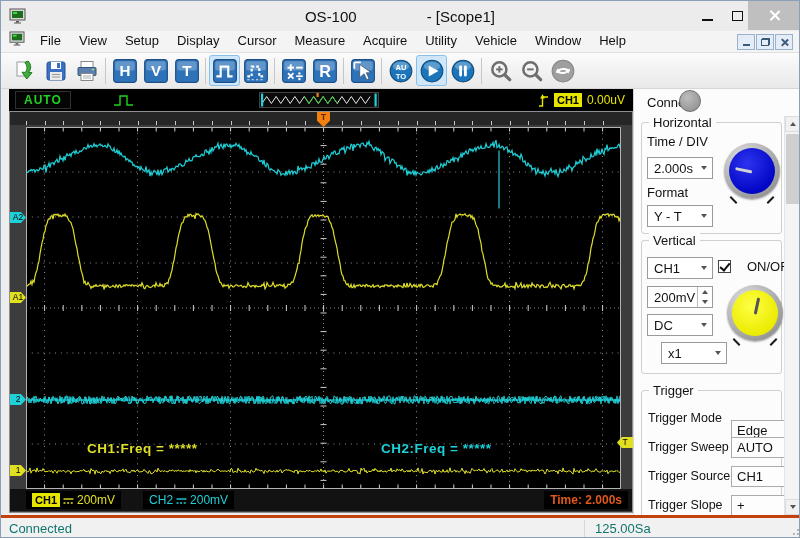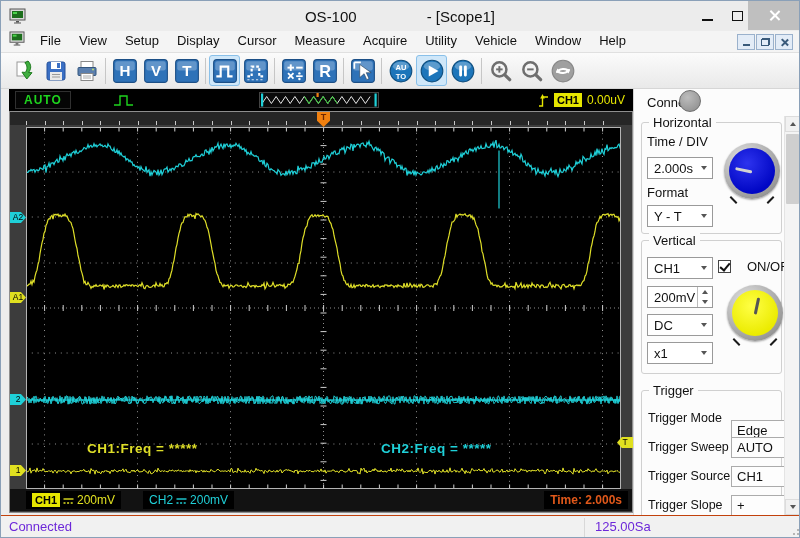--- a/index.html
+++ b/index.html
@@ -95,21 +95,21 @@
   .ptr-blue{background:#d2d2d2;transform:rotate(-168deg)}
   .ptr-yel{background:#555;transform:rotate(-78deg)}
   .trow-label{position:absolute;left:6px;font-size:12.5px;color:#111;white-space:nowrap}
   .trow-val{position:absolute;left:89px;width:55px;height:21px;background:#fdfdfd;border:1px solid #ababab;font-size:13px;color:#111;display:flex;align-items:center;padding-left:5px}
   .vscroll{position:absolute;right:1px;top:27px;bottom:0;width:16px;background:#f4f4f4;border-left:1px solid #e4e4e4}
   .sb-btn{position:absolute;left:0;width:15px;height:16px;background:#f1f1f1;border:1px solid #dcdcdc;display:grid;place-items:center}
   .sb-up{top:0}.sb-dn{bottom:0}
   .sb-thumb{position:absolute;left:1px;top:18px;width:13px;height:70px;background:#cfcfcf;border-radius:1px}
 
   
-  .statusbar{position:absolute;left:0;top:514px;width:100%;height:24px;background:#f1f1f1;border-top:1px solid #c2410c;font-size:13px;color:#6d28d9}
+  .statusbar{position:absolute;left:0;top:514px;width:100%;height:24px;background:#f1f1f1;border-top:3px solid #c2410c;font-size:13px;color:#0f766e}
   .sb-left{position:absolute;left:8px;top:3px}
   .sb-sep{position:absolute;left:583px;top:2px;width:1px;height:19px;background:#d8d8d8}
   .sb-right{position:absolute;left:594px;top:3px}
   .grip{position:absolute;right:4px;bottom:4px;width:2px;height:2px;background:#b5b5b5;box-shadow:-4px 4px #b5b5b5,0 4px #b5b5b5,4px 4px #b5b5b5,4px 0 #b5b5b5,4px -4px #b5b5b5}
 </style>
 </head>
 <body>
 
 <div id="win">
 
@@ -558,21 +558,21 @@
             </span>
             <span class="spin-cell">
               <span class="tri-dn-s"></span>
             </span>
           </span>
       </div>
       <div class="combo" style="left:5px;top:73px">
         <span>DC</span>
           <span class="tri-dn"></span>
       </div>
-      <div class="combo" style="left:5px;top:101px">
+      <div class="combo" style="left:19px;top:101px">
         <span>x1</span>
           <span class="tri-dn"></span>
       </div>
       <div class="knob" style="left:85px;top:44px">
         <div class="knob-face face-yel"></div>
         <div class="pointer ptr-yel"></div>
       </div>
     </div>
 
     <div class="group" id="grp-t">

